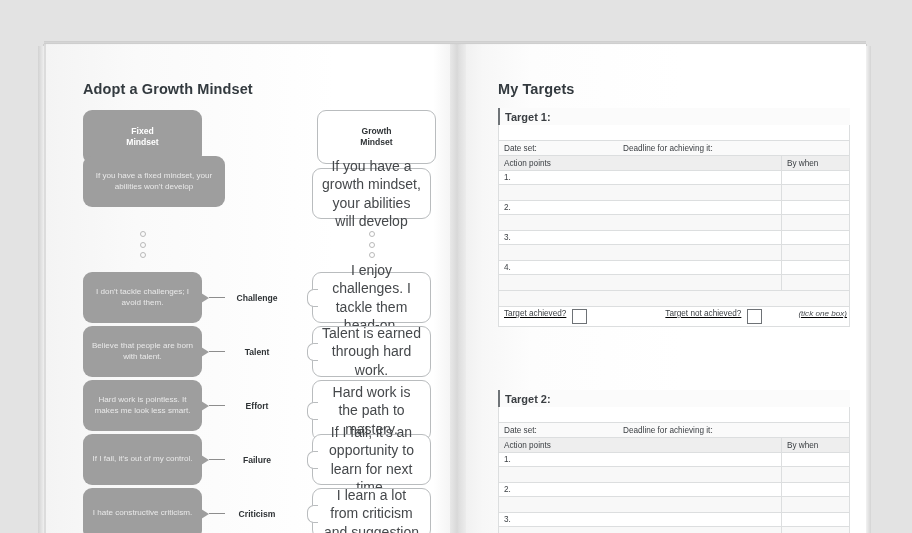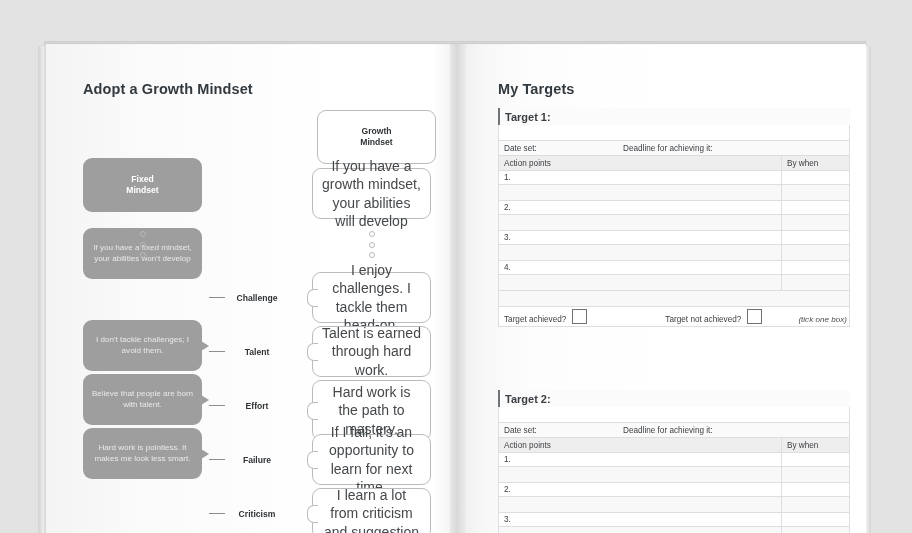--- a/index.html
+++ b/index.html
@@ -55,21 +55,21 @@
   #title-left{left:37px;top:37px;}
 
   .bubble{
     position:absolute;box-sizing:border-box;
     display:flex;align-items:center;justify-content:center;
     text-align:center;line-height:1.32;
   }
   .bubble .txt{display:block;padding:0 8px;}
 
   .b-gray{
-    background:#9e9e9e;border-radius:9px;color:#e9e9e9;font-size:8.1px;margin-top:48px;
+    background:#9e9e9e;border-radius:9px;color:#e9e9e9;font-size:8.1px;
   }
   .b-gray.head{color:#ffffff;font-weight:bold;font-size:8.6px;}
   .b-white{
     background:#ffffff;border:1px solid #b9bcbe;border-radius:9px;
     color:#45484b;font-size:14px;
   }
   .b-white.head{color:#2f3336;font-weight:bold;font-size:8.6px;}
 
   
   .tail-r::after{
@@ -147,21 +147,21 @@
   }
   .col-by span{font-size:8.2px;color:#3a3e42;padding-left:5px;}
 
   .deadline{position:absolute;left:124px;font-size:8.2px;color:#3a3e42;text-align:center;}
 
   .tickbox{
     display:inline-block;width:13px;height:13px;
     border:1.4px solid #6e7276;background:#fff;vertical-align:middle;
     margin:0 6px;
   }
-  .tick-row-inner{display:flex;align-items:flex-end;width:100%;padding-left:5px;}
+  .tick-row-inner{display:flex;align-items:flex-start;width:100%;padding-left:5px;text-decoration:underline;}
   .tick-row-inner .lbl{font-size:8.2px;color:#3a3e42;}
   .tick-row-inner .sp{width:72px;}
   .tick-row-inner .hint{font-size:8.1px;font-style:italic;color:#4a4e52;margin-left:30px;}
 </style>
 </head>
 <body>
 
 <div id="book">
 
   <div id="left-outer-edge"></div>
@@ -180,21 +180,21 @@
         </span>
       </div>
 
       <div class="bubble b-white head" style="left:271px;top:66px;width:119px;height:54px;">
         <span class="txt">
           <span>Growth</span><br>
           <span>Mindset</span>
         </span>
       </div>
 
-      <div class="bubble b-gray" style="left:37px;top:136px;width:119px;height:51px;">
+      <div class="bubble b-gray" style="left:37px;top:112px;width:142px;height:51px;">
         <span class="txt">If you have a fixed mindset, your abilities won't develop</span>
       </div>
 
       <div class="bubble b-white" style="left:266px;top:124px;width:119px;height:51px;">
         <span class="txt">If you have a growth mindset, your abilities will develop</span>
       </div>
 
       <div class="dots" style="left:91px;top:187px;">
         <i></i>
           <i></i>
@@ -226,20 +226,23 @@
 
       <div class="bubble b-gray tail-r" style="left:37px;top:336px;width:119px;height:51px;">
         <span class="txt">Hard work is pointless. It makes me look less smart.</span>
       </div>
       <div class="arrow-line" style="left:163px;top:361px;width:16px;"></div>
       <div class="mid-label" style="left:166px;top:357px;">Effort</div>
       <div class="bubble b-white tail-l" style="left:266px;top:336px;width:119px;height:61px;">
         <span class="txt">Hard work is the path to mastery.</span>
       </div>
 
+      <div class="bubble b-gray tail-r" style="left:37px;top:390px;width:119px;height:51px;">
+        <span class="txt">If I fail, it's out of my control.</span>
+      </div>
       <div class="arrow-line" style="left:163px;top:415px;width:16px;"></div>
       <div class="mid-label" style="left:166px;top:411px;">Failure</div>
       <div class="bubble b-white tail-l" style="left:266px;top:390px;width:119px;height:51px;">
         <span class="txt">If I fail, it's an opportunity to learn for next time.</span>
       </div>
 
       <div class="bubble b-gray tail-r" style="left:37px;top:444px;width:119px;height:51px;">
         <span class="txt">I hate constructive criticism.</span>
       </div>
       <div class="arrow-line" style="left:163px;top:469px;width:16px;"></div>

